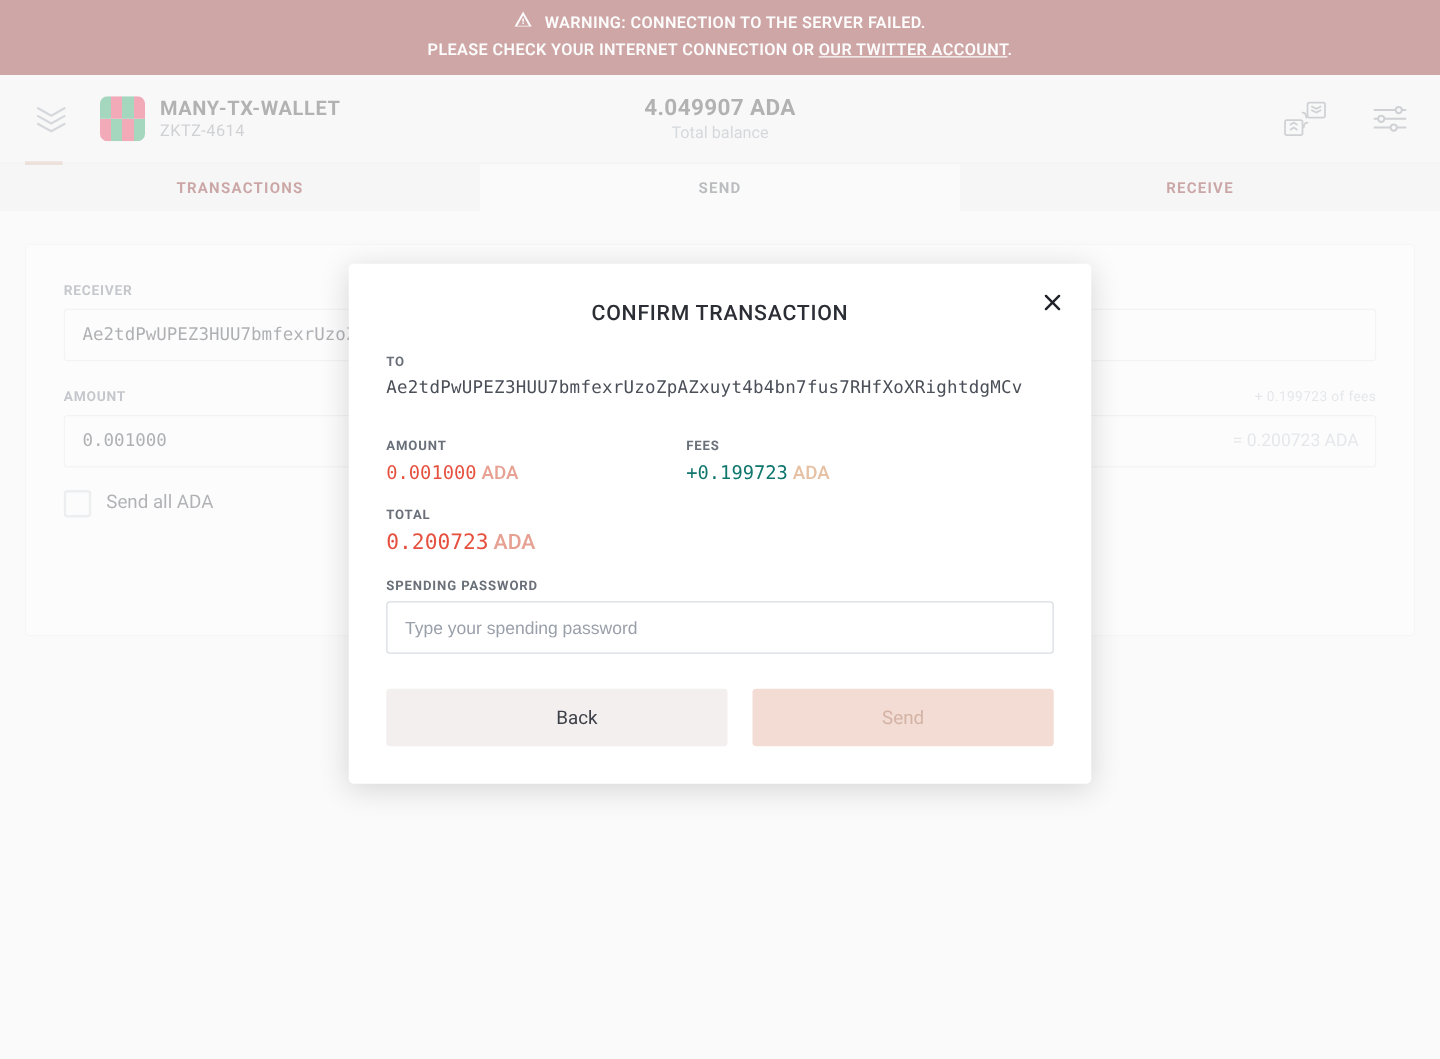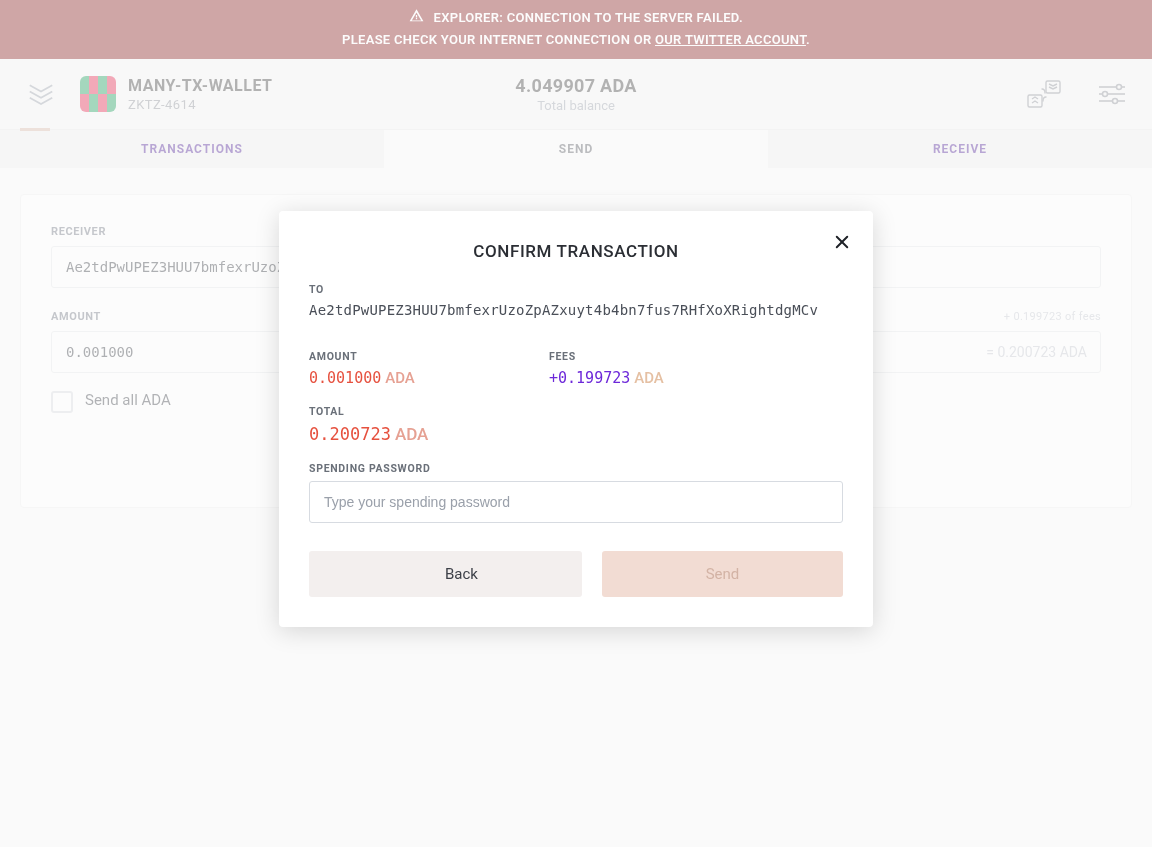--- a/index.html
+++ b/index.html
@@ -25,21 +25,21 @@
     .wallet-name { font-size: 16px; font-weight: 700; letter-spacing: 0.5px; color: #3d3d3d; }
     .wallet-sub { font-size: 13px; color: #8b8f97; letter-spacing: 0.4px; margin-top: 2px; }
     .balance-center { position: absolute; left: 50%; transform: translateX(-50%); text-align: center; }
     .balance-value { font-size: 18px; font-weight: 700; color: #3d3d3d; letter-spacing: 0.3px; }
     .balance-label { font-size: 13px; color: #9aa0aa; margin-top: 2px; }
     .header-icons { margin-left: auto; display: flex; gap: 28px; align-items: center; color: #8b8f97; }
     .hicon { width: 40px; height: 34px; display: flex; align-items: center; justify-content: center; cursor: pointer; }
 
     
     .tabs { display: flex; background: #f0f0f0; }
-    .tab { flex: 1; padding: 12px 0; text-align: center; font-size: 12px; font-weight: 700; letter-spacing: 1px; color: #4c1d95; cursor: pointer; }
+    .tab { flex: 1; padding: 12px 0; text-align: center; font-size: 12px; font-weight: 700; letter-spacing: 1px; color: #7f1d1d; cursor: pointer; }
     .tab.active { background: #fafafa; color: #55585f; }
 
     
     .panel { margin: 26px 20px; background: #fff; border-radius: 4px; padding: 30px; border: 1px solid #eee; }
     .field-label { font-size: 11px; font-weight: 700; letter-spacing: 0.6px; color: #6f7580; margin-bottom: 8px; }
     .field-row-top { display: flex; justify-content: space-between; align-items: flex-end; margin-bottom: 8px; }
     .fee-hint { font-size: 11px; color: #c4c8d0; letter-spacing: 0.3px; }
     .input { width: 100%; padding: 12px 14px; border: 1px solid #e5e7ea; border-radius: 3px; font-size: 14px; color: #34383f; font-family: "Menlo", "Consolas", monospace; background: #fff; }
     .input-row { position: relative; }
     .input-suffix { position: absolute; right: 14px; top: 50%; transform: translateY(-50%); font-size: 14px; color: #c4c8d0; }
@@ -55,21 +55,21 @@
     .modal { width: 594px; background: #fff; border-radius: 4px; box-shadow: 0 4px 24px rgba(0,0,0,0.15); padding: 30px; position: relative; }
     .modal-title { text-align: center; font-size: 17px; letter-spacing: 0.6px; font-weight: 500; color: #2b2e34; margin-bottom: 22px; }
     .modal-close { position: absolute; right: 18px; top: 18px; width: 26px; height: 26px; cursor: pointer; display: flex; align-items: center; justify-content: center; }
     .modal-close svg { width: 18px; height: 18px; }
     .m-label { font-size: 10.5px; font-weight: 700; letter-spacing: 0.7px; color: #6a7079; margin-bottom: 6px; margin-top: 12px; }
     .m-address { font-family: "Menlo", "Consolas", monospace; font-size: 14px; color: #4a4f58; letter-spacing: 0.2px; margin-bottom: 20px; word-break: break-all; }
     .m-grid { display: flex; gap: 40px; margin-bottom: 18px; }
     .m-col { min-width: 200px; }
     .m-value { font-size: 15px; }
     .m-value .num { color: #e6513f; font-weight: 500; font-family: "Menlo", "Consolas", monospace; }
-    .m-value .num.orange { color: #6d28d9; margin-top: 34px; }
+    .m-value .num.orange { color: #0f766e; margin-top: 34px; }
     .m-value .cur { color: #e6a193; font-weight: 500; margin-left: 4px; }
     .m-value .cur.orange { color: #e5c0a3; }
     .m-total .num { font-size: 17px; }
     .m-total .cur { font-size: 17px; color: #e6a193; }
     .m-block { margin-bottom: 18px; }
     .modal-input { width: 100%; padding: 12px 14px; border: 1px solid #d7dbe1; border-radius: 3px; font-size: 14px; }
     .modal-input::placeholder { color: #9aa0aa; }
     .modal-actions { display: flex; gap: 20px; margin-top: 28px; }
     .mbtn { flex: 1; padding: 14px 0; text-align: center; border-radius: 3px; font-size: 15px; cursor: pointer; }
     .mbtn.back { background: #f3efee; color: #3d4048; padding-left: 32px; }
@@ -78,21 +78,21 @@
 </head>
 <body>
 
 <div class="warning-banner">
   <div>
     <span class="warning-icon">
       <svg width="15" height="15" viewBox="0 0 24 24" fill="#fff">
           <path d="M12 2 1 21h22L12 2zm0 5 7.5 13h-15L12 7zm-1 4v4h2v-4h-2zm0 5v2h2v-2h-2z"></path>
         </svg>
     </span>
-    <span>EXPLORER: CONNECTION TO THE SERVER FAILED.</span>
+    <span>WARNING: CONNECTION TO THE SERVER FAILED.</span>
   </div>
   <div>
     <span>PLEASE CHECK YOUR INTERNET CONNECTION OR </span><a href="#">OUR TWITTER ACCOUNT</a><span>.</span>
   </div>
 </div>
 
 <div class="header">
   <div class="logo">
     <svg width="30" height="30" viewBox="0 0 24 24" fill="none" stroke="#9aa0aa" stroke-width="1.4">
       <path d="M3 5l9 5 9-5M3 10l9 5 9-5M3 15l9 5 9-5"></path>

